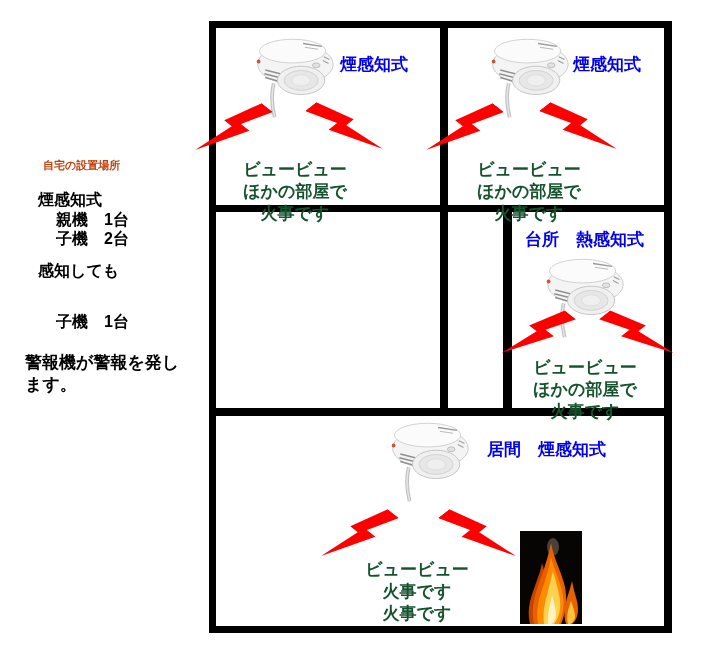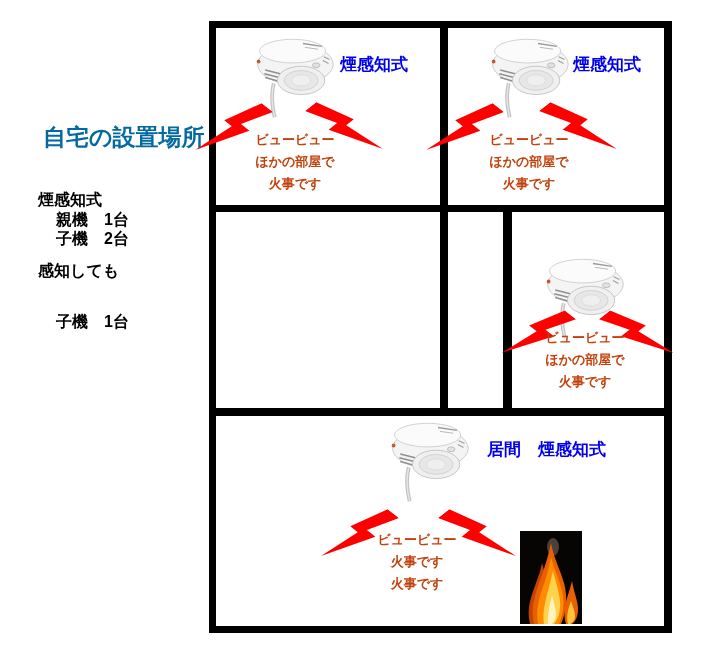--- a/index.html
+++ b/index.html
@@ -1,25 +1,25 @@
 <!DOCTYPE html>
 <html><head>
 <meta charset="utf-8">
 <style>
   html,body{margin:0;padding:0;background:#ffffff;}
   body{width:720px;height:650px;position:relative;overflow:hidden;
        font-family:"Liberation Sans","DejaVu Sans",sans-serif;font-weight:bold;}
   .abs{position:absolute;}
   .wall{position:absolute;background:#000000;}
   .room{position:absolute;}
-  .side-title{font-size:23px;color:#0369a1;white-space:nowrap;}
+  .side-title{font-size:11px;color:#c2410c;white-space:nowrap;margin-top:36px;}
   .side-item{font-size:16px;color:#000;white-space:nowrap;}
   .side-note{font-size:17px;color:#000;line-height:22px;white-space:nowrap;}
   .room-label{font-size:17px;color:#0000ee;white-space:nowrap;}
-  .alarm-text{font-size:13px;color:#c2410c;line-height:22px;text-align:center;white-space:nowrap;}
+  .alarm-text{font-size:17px;color:#14532d;line-height:22px;text-align:center;white-space:nowrap;margin-top:30px;}
   .bolt{position:absolute;width:38px;height:78px;}
   .bolt svg{width:100%;height:100%;display:block;}
   .bolt-left{transform:rotate(38deg);}
   .bolt-right{transform:rotate(-38deg) scaleX(-1);}
   .detector{position:absolute;width:85px;height:85px;}
   .detector svg{width:100%;height:100%;display:block;}
   .fire{position:absolute;width:62px;height:93px;}
   .fire svg{width:100%;height:100%;display:block;}
 </style>
 </head>
@@ -28,20 +28,22 @@
 <div class="abs side-title" style="left:43px;top:122px;">自宅の設置場所</div>
 
 <div class="abs side-item" style="left:38px;top:190px;">煙感知式</div>
 <div class="abs side-item" style="left:56px;top:210px;">親機　1台</div>
 <div class="abs side-item" style="left:56px;top:229px;text-align:center;">子機　2台</div>
 
 <div class="abs side-item" style="left:38px;top:261px;">感知しても</div>
 <div class="abs side-item" style="left:56px;top:280px;margin-top:32px;">子機　1台</div>
 
 <div class="abs side-note" style="left:25px;top:352px;">
+  <div>警報機が警報を発し</div>
+  <div>ます。</div>
 </div>
 
 <div class="wall" style="left:209px;top:21px;width:463px;height:7px;"></div>
 <div class="wall" style="left:209px;top:626px;width:463px;height:7px;"></div>
 <div class="wall" style="left:209px;top:21px;width:7px;height:612px;"></div>
 <div class="wall" style="left:664px;top:21px;width:8px;height:612px;"></div>
 <div class="wall" style="left:209px;top:205px;width:463px;height:7px;"></div>
 <div class="wall" style="left:209px;top:408px;width:463px;height:8px;"></div>
 <div class="wall" style="left:440px;top:21px;width:8px;height:395px;"></div>
 <div class="wall" style="left:503px;top:205px;width:9px;height:211px;"></div>
@@ -129,20 +131,21 @@
     <div>ビュービュー</div>
     <div>ほかの部屋で</div>
     <div>火事です</div>
   </div>
 </div>
 
 <div class="room" style="left:216px;top:212px;width:224px;height:196px;"></div>
 <div class="room" style="left:448px;top:212px;width:55px;height:196px;"></div>
 
 <div class="room" style="left:512px;top:212px;width:152px;height:196px;">
+  <div class="abs room-label" style="left:13px;top:16px;">台所　熱感知式</div>
   <div class="detector" style="left:30px;top:44px;">
     <svg viewBox="0 0 90 90">
       <path d="M23 50 C20 62 21 74 24 86" stroke="#c2c2c2" stroke-width="4" fill="none"></path>
       <path d="M23 50 C20 62 21 74 24 86" stroke="#e6e6e6" stroke-width="1.5" fill="none"></path>
       <ellipse cx="46" cy="30" rx="40" ry="21" fill="#f4f4f4" stroke="#c9c9c9"></ellipse>
       <ellipse cx="43" cy="16" rx="35" ry="12.5" fill="#fbfbfb" stroke="#cfcfcf"></ellipse>
       <line x1="54" y1="8" x2="74" y2="11" stroke="#9a9a9a" stroke-width="1.5"></line>
       <line x1="56" y1="12" x2="70" y2="14" stroke="#b5b5b5" stroke-width="1"></line>
       <g stroke="#8f8f8f" stroke-width="1.5">
         <path d="M14 36 l20 5"></path>

